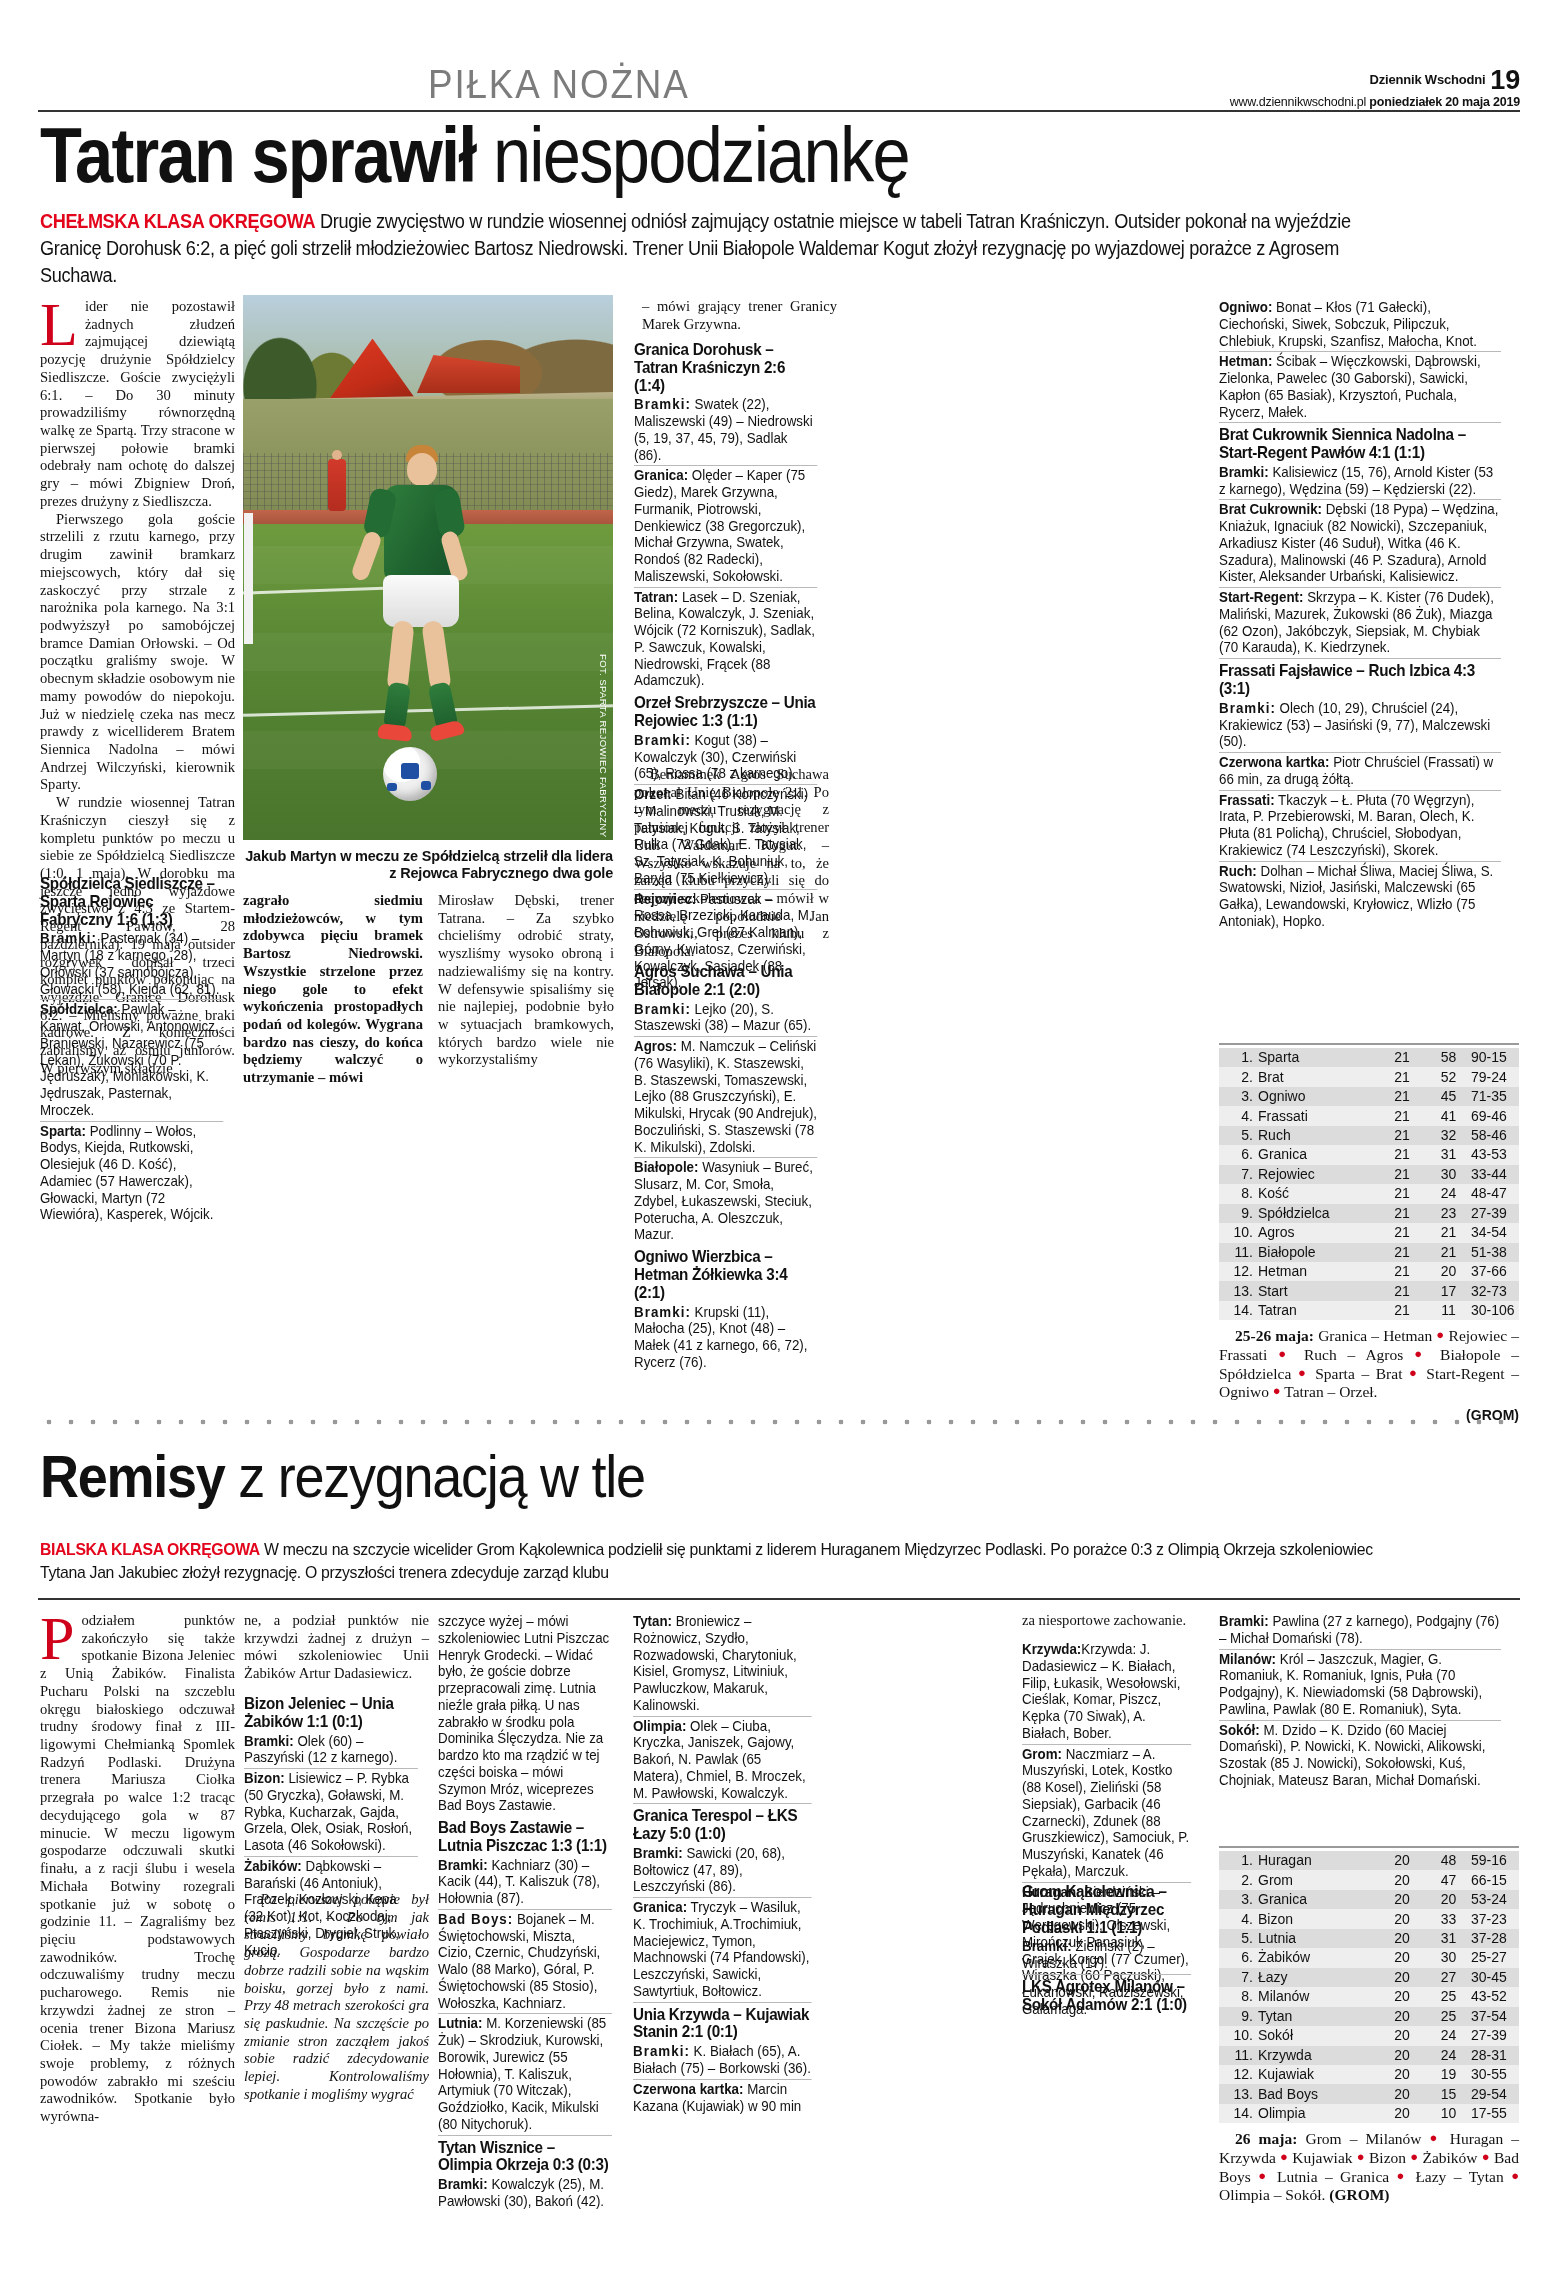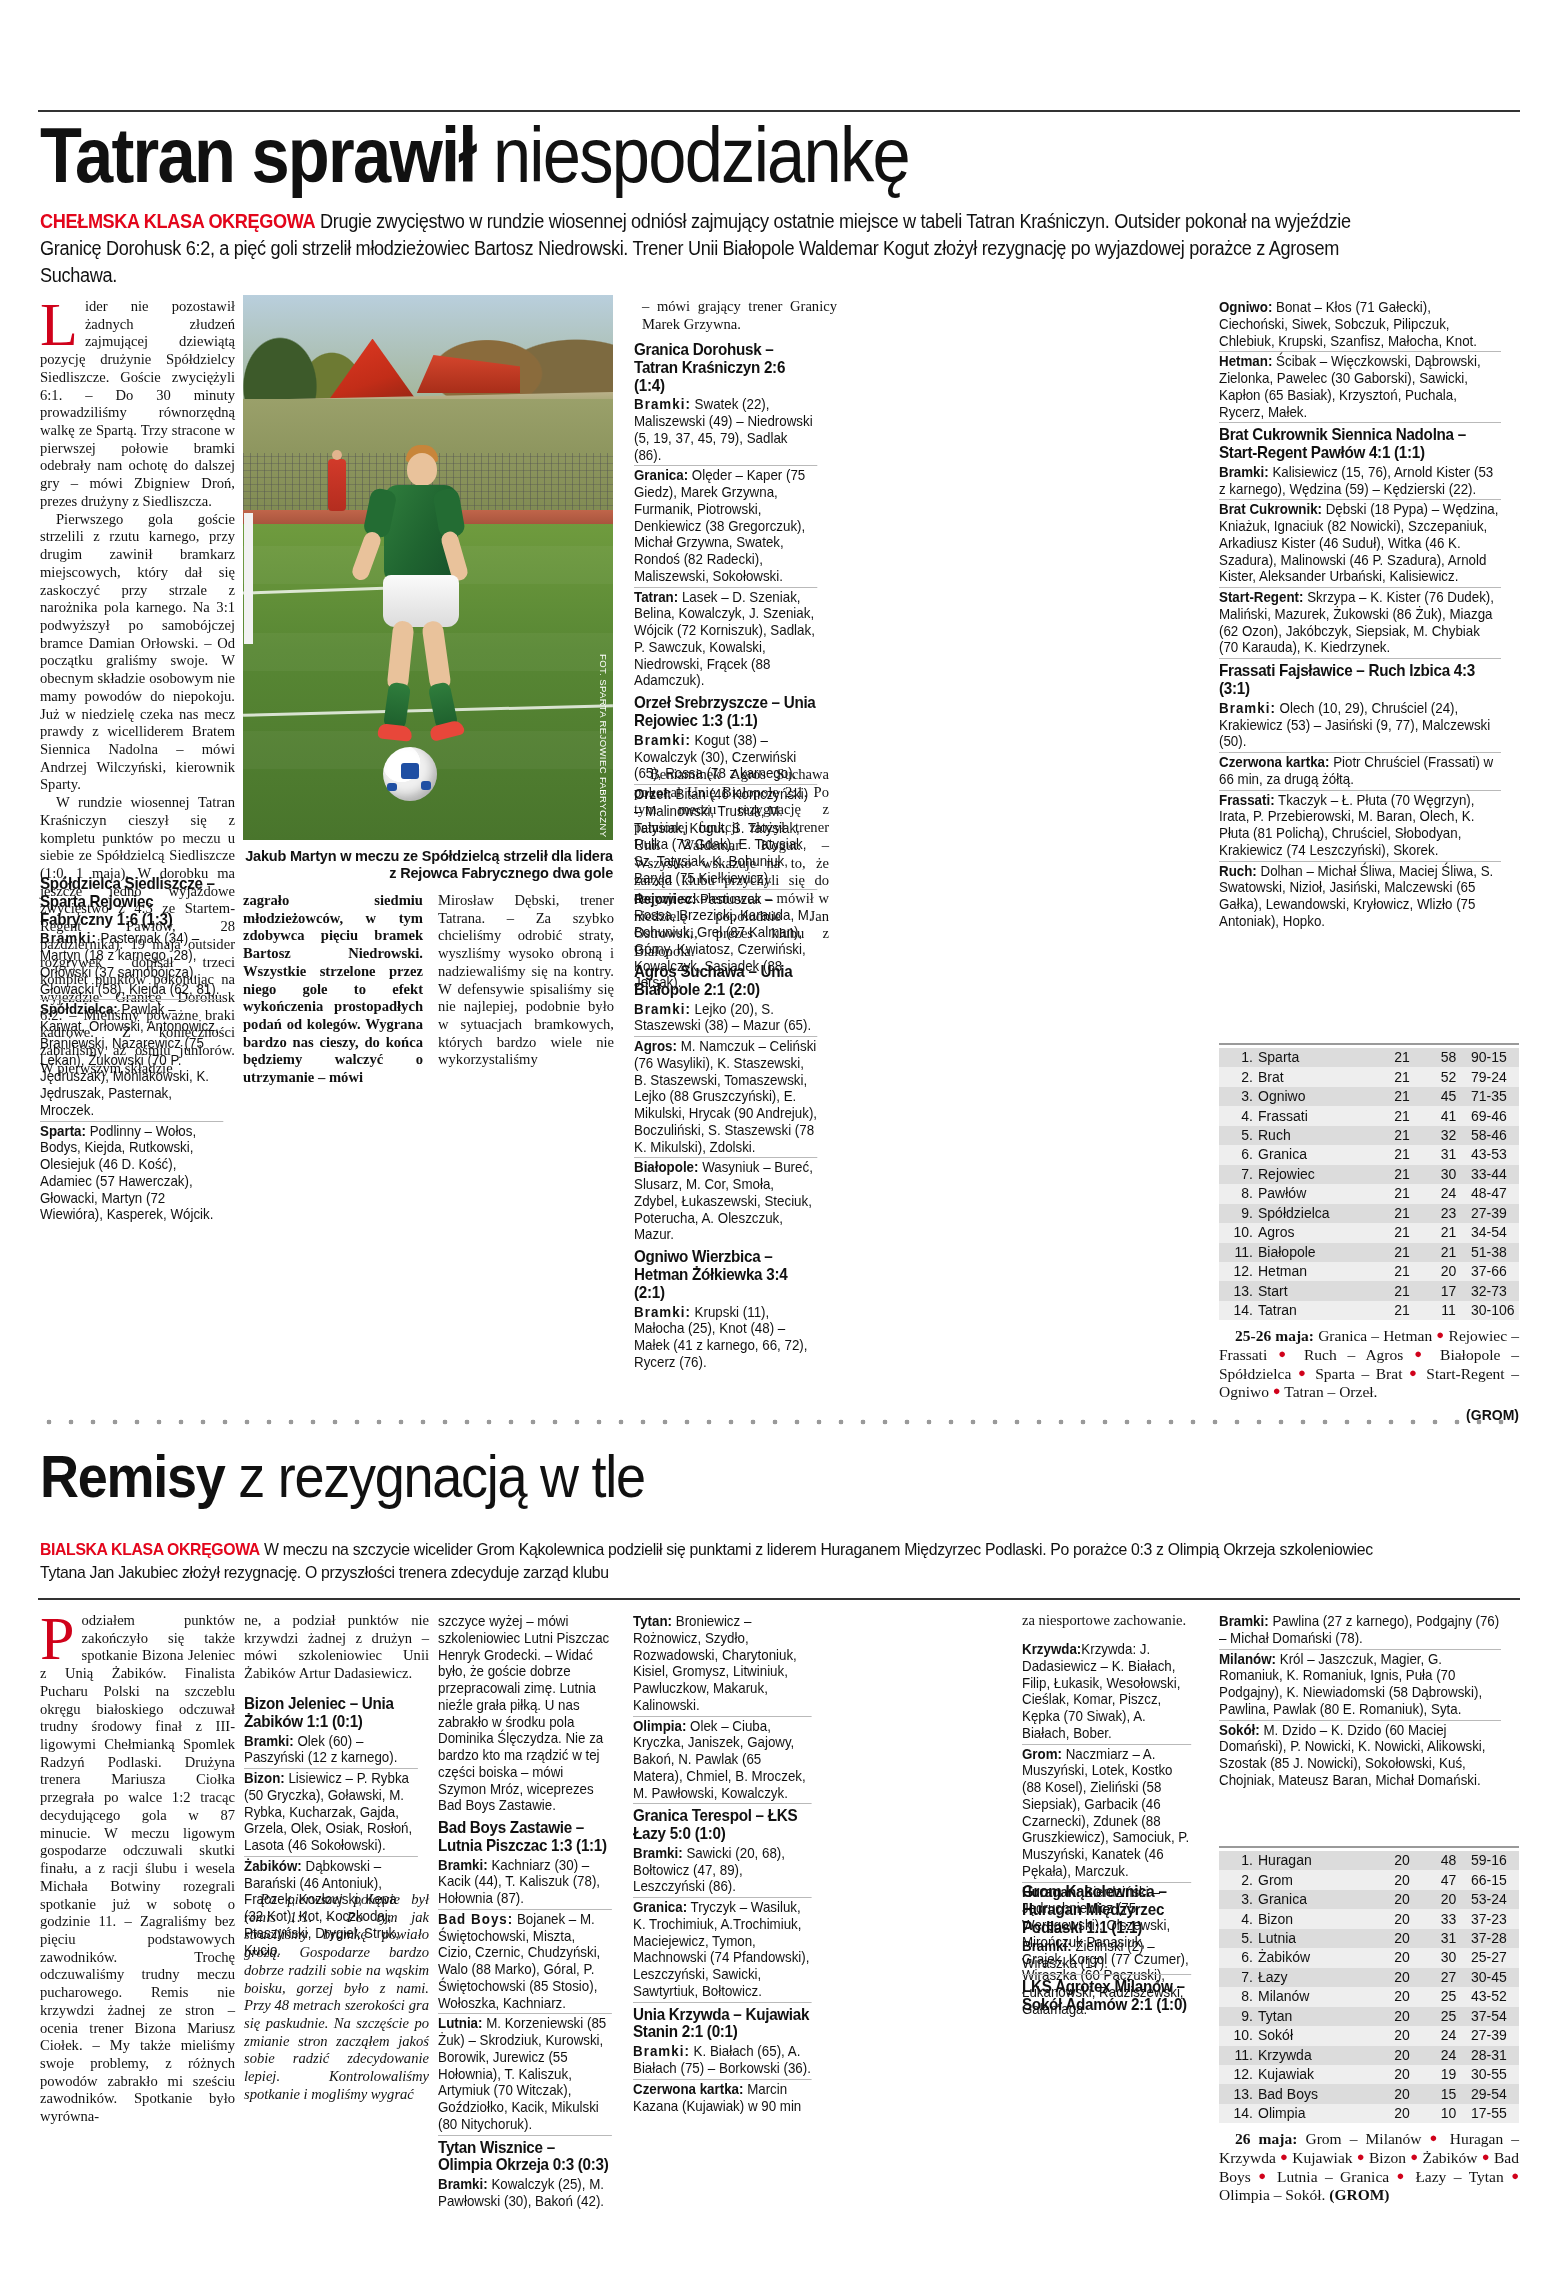--- a/index.html
+++ b/index.html
@@ -155,20 +155,32 @@
     font-size:60px;line-height:.98;letter-spacing:-1.4px;
     transform:scaleX(.9);transform-origin:left top;white-space:nowrap;
   }
   .rule-mid{position:absolute;left:38px;width:1482px;border-top:2px solid #333;}
 </style>
 </head>
 <body>
 
 <div class="page">
 
+  <div class="masthead">
+    <div class="kicker">PIŁKA NOŻNA</div>
+    <div class="flag">
+      <div class="l1">
+        <span>Dziennik Wschodni</span><span class="pg">19</span>
+      </div>
+      <div class="l2">
+        <span class="www">www.dziennikwschodni.pl</span>
+        <span>poniedziałek 20 maja 2019</span>
+      </div>
+    </div>
+  </div>
   <div class="rule-top"></div>
 
   <div class="headline"><b>Tatran sprawił</b><span class="light"> niespodziankę</span></div>
 
   <div class="deck"><span class="tag">CHEŁMSKA KLASA OKRĘGOWA</span><span> Drugie zwycięstwo w rundzie wiosennej odniósł zajmujący ostatnie miejsce w tabeli Tatran Kraśniczyn. Outsider pokonał na wyjeździe Granicę Dorohusk 6:2, a pięć goli strzelił młodzieżowiec Bartosz Niedrowski. Trener Unii Białopole Waldemar Kogut złożył rezygnację po wyjazdowej porażce z Agrosem Suchawa</span>.</div>
 
   <div class="col body" style="left:40px;top:298px;width:195px;">
     <p class="noind dropcap-wrap"><span class="dropcap">L</span><span>ider nie pozostawił żadnych złudzeń zajmującej dziewiątą pozycję drużynie Spółdzielcy Siedliszcze. Goście zwyciężyli 6:1. – Do 30 minuty prowadziliśmy równorzędną walkę ze Spartą. Trzy stracone w pierwszej połowie bramki odebrały nam ochotę do dalszej gry – mówi Zbigniew Droń, prezes drużyny z Siedliszcza.</span></p>
     <p>Pierwszego gola goście strzelili z rzutu karnego, przy drugim zawinił bramkarz miejscowych, który dał się zaskoczyć przy strzale z narożnika pola karnego. Na 3:1 podwyższył po samobójczej bramce Damian Orłowski. – Od początku graliśmy swoje. W obecnym składzie osobowym nie mamy powodów do niepokoju. Już w niedzielę czeka nas mecz prawdy z wicelliderem Bratem Siennica Nadolna – mówi Andrzej Wilczyński, kierownik Sparty.</p>
     <p>W rundzie wiosennej Tatran Kraśniczyn cieszył się z kompletu punktów po meczu u siebie ze Spółdzielcą Siedliszcze (1:0, 1 maja). W dorobku ma jeszcze jedno wyjazdowe zwycięstwo z 4:3 ze Startem-Regent Pawłów, 28 października). 19 maja outsider rozgrywek dopisał trzeci komplet punktów pokonując na wyjeździe Granicę Dorohusk 6:2. – Mieliśmy poważne braki kadrowe. Z konieczności zabraliśmy aż ośmiu juniorów. W pierwszym składzie</p>
@@ -333,21 +345,21 @@
           </tr>
           <tr>
             <td class="pos">7.</td>
             <td class="team">Rejowiec</td>
             <td class="m">21</td>
             <td class="p">30</td>
             <td class="g">33-44</td>
           </tr>
           <tr>
             <td class="pos">8.</td>
-            <td class="team">Pawłów</td>
+            <td class="team">Kość</td>
             <td class="m">21</td>
             <td class="p">24</td>
             <td class="g">48-47</td>
           </tr>
           <tr>
             <td class="pos">9.</td>
             <td class="team">Spółdzielca</td>
             <td class="m">21</td>
             <td class="p">23</td>
             <td class="g">27-39</td>

